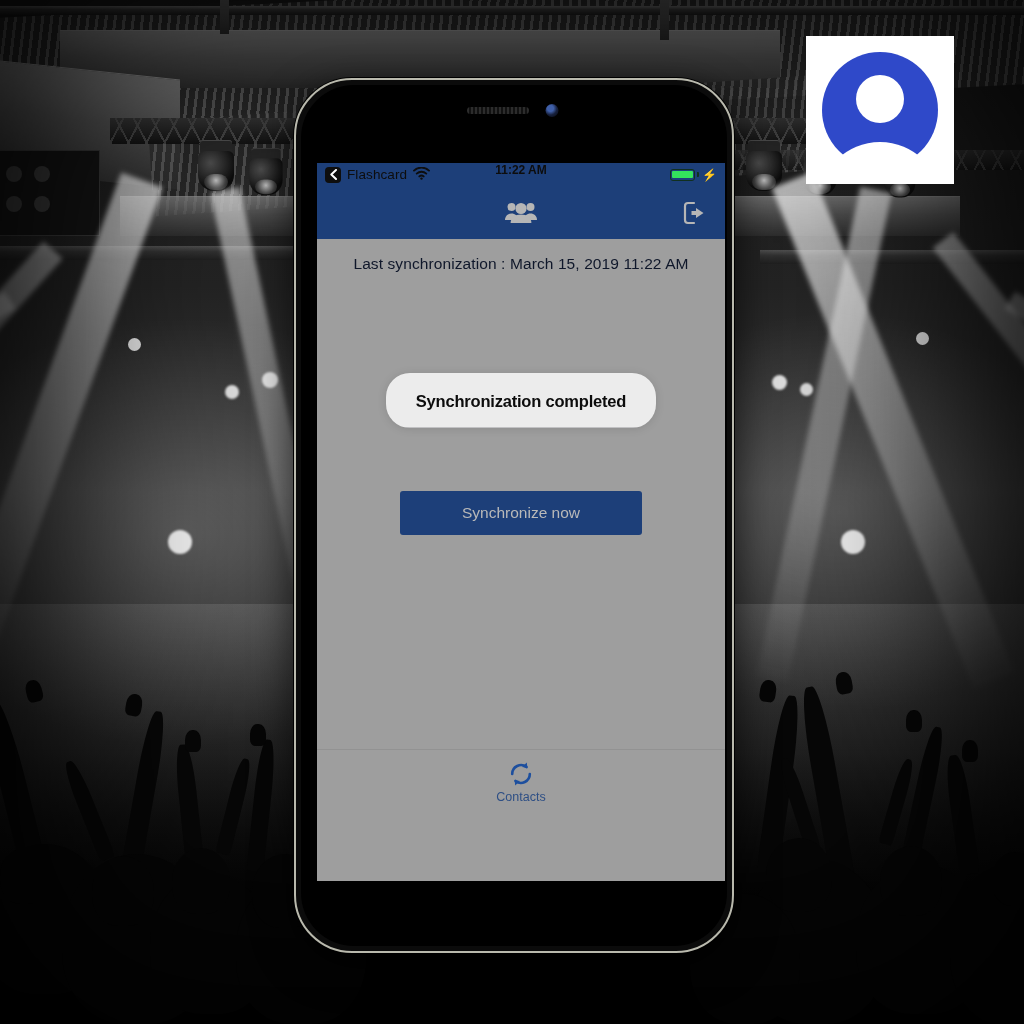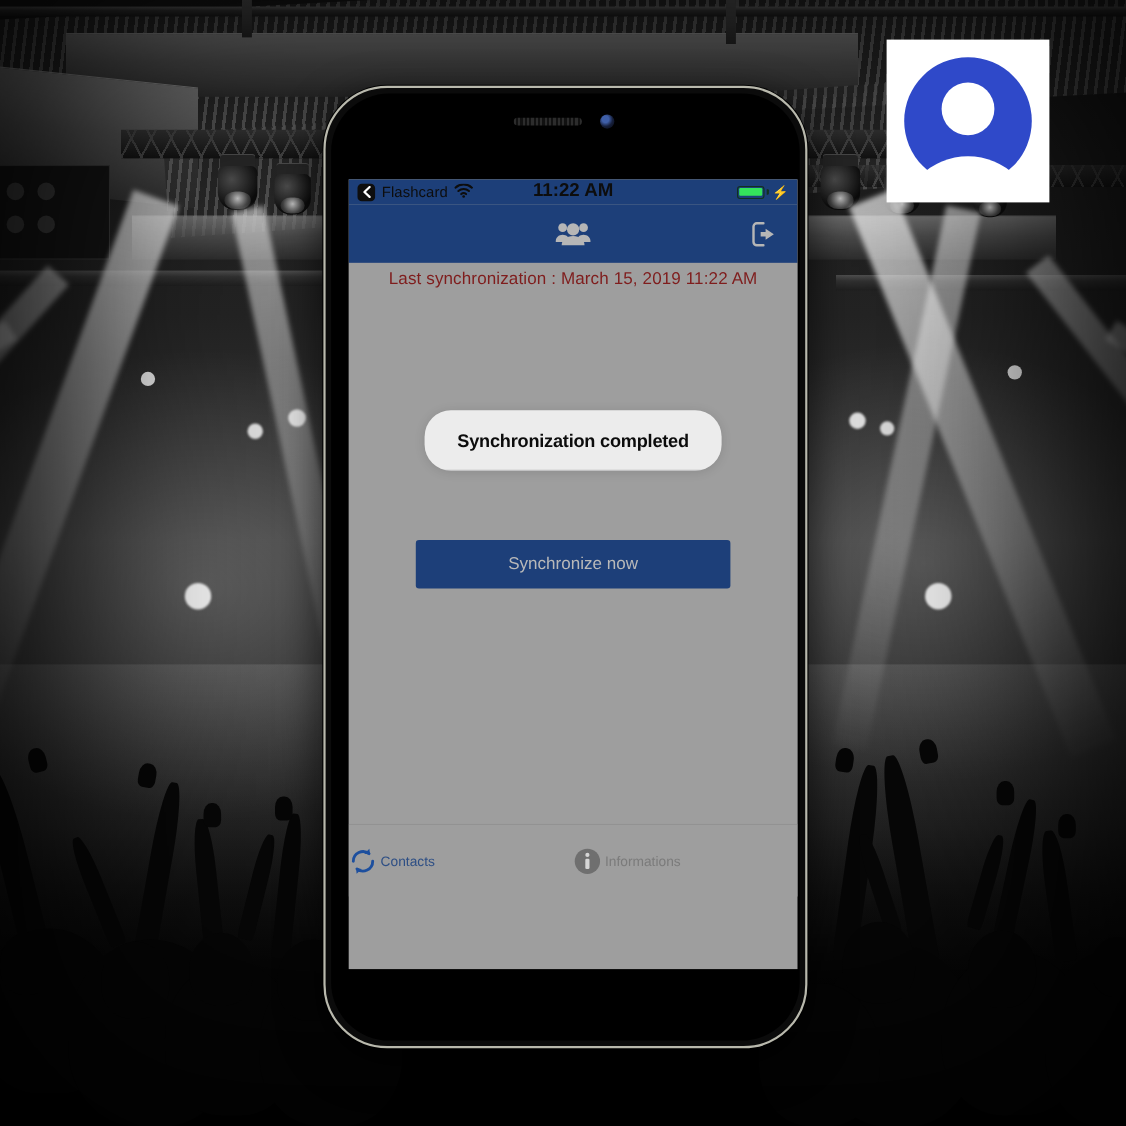--- a/index.html
+++ b/index.html
@@ -85,49 +85,49 @@
   
   .statusbar {
     height: 23px; background: #1d3f79; color: #0b0b0b;
     display: flex; padding: 0 8px; font-size: 13px;
     position: relative;
   }
   .sb-left { display:flex; align-items:center; gap:6px; }
   .back-chip { width: 16px; height: 16px; background: #0e0e0e; border-radius: 4px; display:flex; align-items:center; justify-content:center; }
   .back-chip svg { display:block; }
   .sb-app { font-size: 13.5px; color: #0d0d0d; letter-spacing: .1px; }
-  .sb-time { position: absolute; left: 0; right: 0; text-align: center; font-size: 17px; font-weight: bold; color: #0d0d0d; pointer-events: none; }
+  .sb-time { position: absolute; left: 0; right: 0; text-align: center; font-size: 12px; font-weight: bold; color: #0d0d0d; pointer-events: none; }
   .sb-right { margin-left: auto; display:flex; align-items:center; gap: 3px; z-index: 1; }
   .batt { width: 25px; height: 12px; border: 1.4px solid #11301f; border-radius: 3px; padding: 1.4px; background: transparent; }
   .batt i { display:block; width: 100%; height: 100%; background: #34e35c; border-radius: 1px; }
   .batt-cap { width: 2px; height: 5px; background: #11301f; border-radius: 0 1px 1px 0; margin-left: -1px; }
   .bolt { font-size: 12px; color: #1aa84a; line-height: 1; }
 
   
   .navbar {
     height: 53px; background: #1d3f79; display:flex; align-items:center; justify-content:center;
     position: relative;
   }
   .nav-title-icon svg { display:block; }
   .nav-logout { position: absolute; right: 16px; top: 50%; transform: translateY(-50%); }
   .nav-logout svg { display:block; }
 
   
   .content { position: relative; height: 576px; background: #9e9e9e; }
   .sync-label {
-    text-align: center; color: #7f1d1d; font-size: 15.5px;
-    padding-top: 6px; letter-spacing: .1px;
+    text-align: center; color: #0f172a; font-size: 15.5px;
+    padding-top: 16px; letter-spacing: .1px;
   }
   .sync-hidden {
     position: absolute; left: 0; right: 0; top: 214px; text-align: center;
     color: #2e4f85; font-size: 15.5px;
   }
   .sync-btn {
     position: absolute; left: 50%; transform: translateX(-50%); top: 252px;
-    width: 286px; height: 44px; background: #1d3f79; border: none; border-radius: 3px;
+    width: 242px; height: 44px; background: #1d3f79; border: none; border-radius: 3px;
     color: #b9b9b9; font-size: 15.5px; font-family: inherit; cursor: pointer;
   }
 
   
   .alert-wrap { position:absolute; left:0; right:0; top: 0; bottom:0; }
   .alert {
     position: absolute; left: 50%; transform: translateX(-50%); top: 134px;
     width: 270px; border-radius: 24px; overflow: hidden;
     background: rgba(249,249,249,.86);
     box-shadow: 0 1px 10px rgba(0,0,0,.12);
@@ -140,21 +140,21 @@
     padding: 13px 0 14px; font-size: 17px; color: #0a7bff;
     font-family: inherit; cursor: pointer;
   }
 
   
   .tabbar {
     position: absolute; left:0; right:0; bottom:0; height: 66px;
     background: #9e9e9e; border-top: 1px solid rgba(0,0,0,.07);
     display: flex;
   }
-  .tab { flex:1; display:flex; align-items:center; justify-content:flex-start; gap: 3px; cursor: pointer; }
+  .tab { flex:1; display:flex; flex-direction: column; align-items:center; justify-content:center; gap: 3px; cursor: pointer; }
   .tab-icon svg { display:block; }
   .tab-label { font-size: 12.5px; }
   .tab.active .tab-label { color: #2e4f85; }
   .tab.inactive .tab-label { color: #7b7b7b; }
 </style>
 </head>
 <body>
 
 <div id="stage">
 
@@ -362,30 +362,20 @@
               <span class="tab-icon">
                 <svg width="26" height="26" viewBox="0 0 26 26" fill="none" stroke="#1d4f9e" stroke-width="2.6" stroke-linecap="round">
                   <path d="M4.2 13a8.8 8.8 0 0 1 14.3-6.9"></path>
                   <path d="M21.8 13a8.8 8.8 0 0 1 -14.3 6.9"></path>
                   <path d="M18.8 1.6 L19.4 6.9 L14.2 6.1" fill="#1d4f9e" stroke="none"></path>
                   <path d="M7.2 24.4 L6.6 19.1 L11.8 19.9" fill="#1d4f9e" stroke="none"></path>
                 </svg>
               </span>
               <span class="tab-label">Contacts</span>
             </div>
-            <div class="tab inactive">
-              <span class="tab-icon">
-                <svg width="26" height="26" viewBox="0 0 26 26">
-                  <circle cx="13" cy="13" r="11.5" fill="#6f6f6f"></circle>
-                  <circle cx="13" cy="7.2" r="1.9" fill="#d6d6d6"></circle>
-                  <rect x="11.1" y="10.6" width="3.8" height="9.4" rx="1.2" fill="#d6d6d6"></rect>
-                </svg>
-              </span>
-              <span class="tab-label">Informations</span>
-            </div>
           </div>
         </div>
 
       </div>
     </div>
   </div>
 
 </div>
 
 </body></html>

